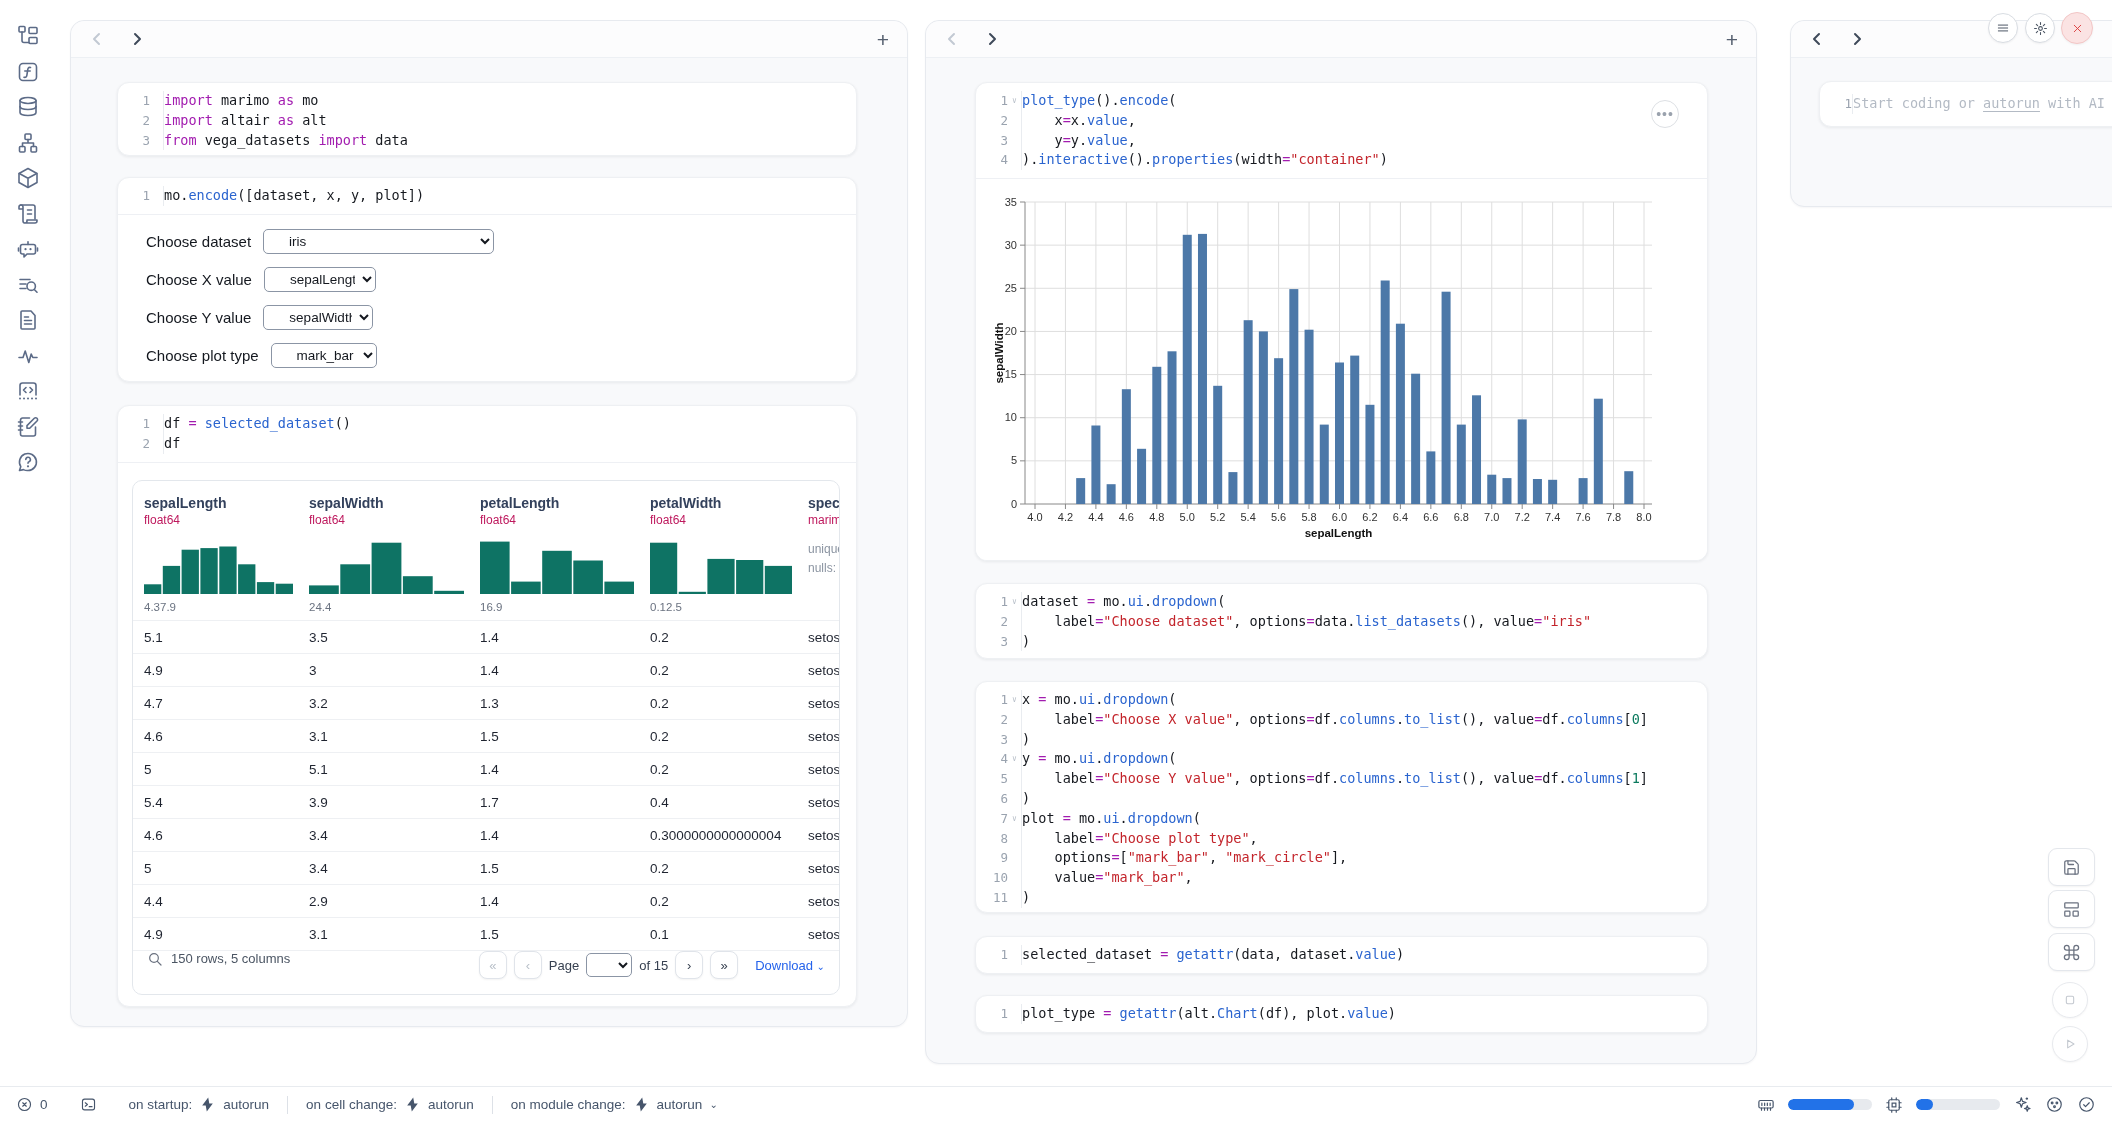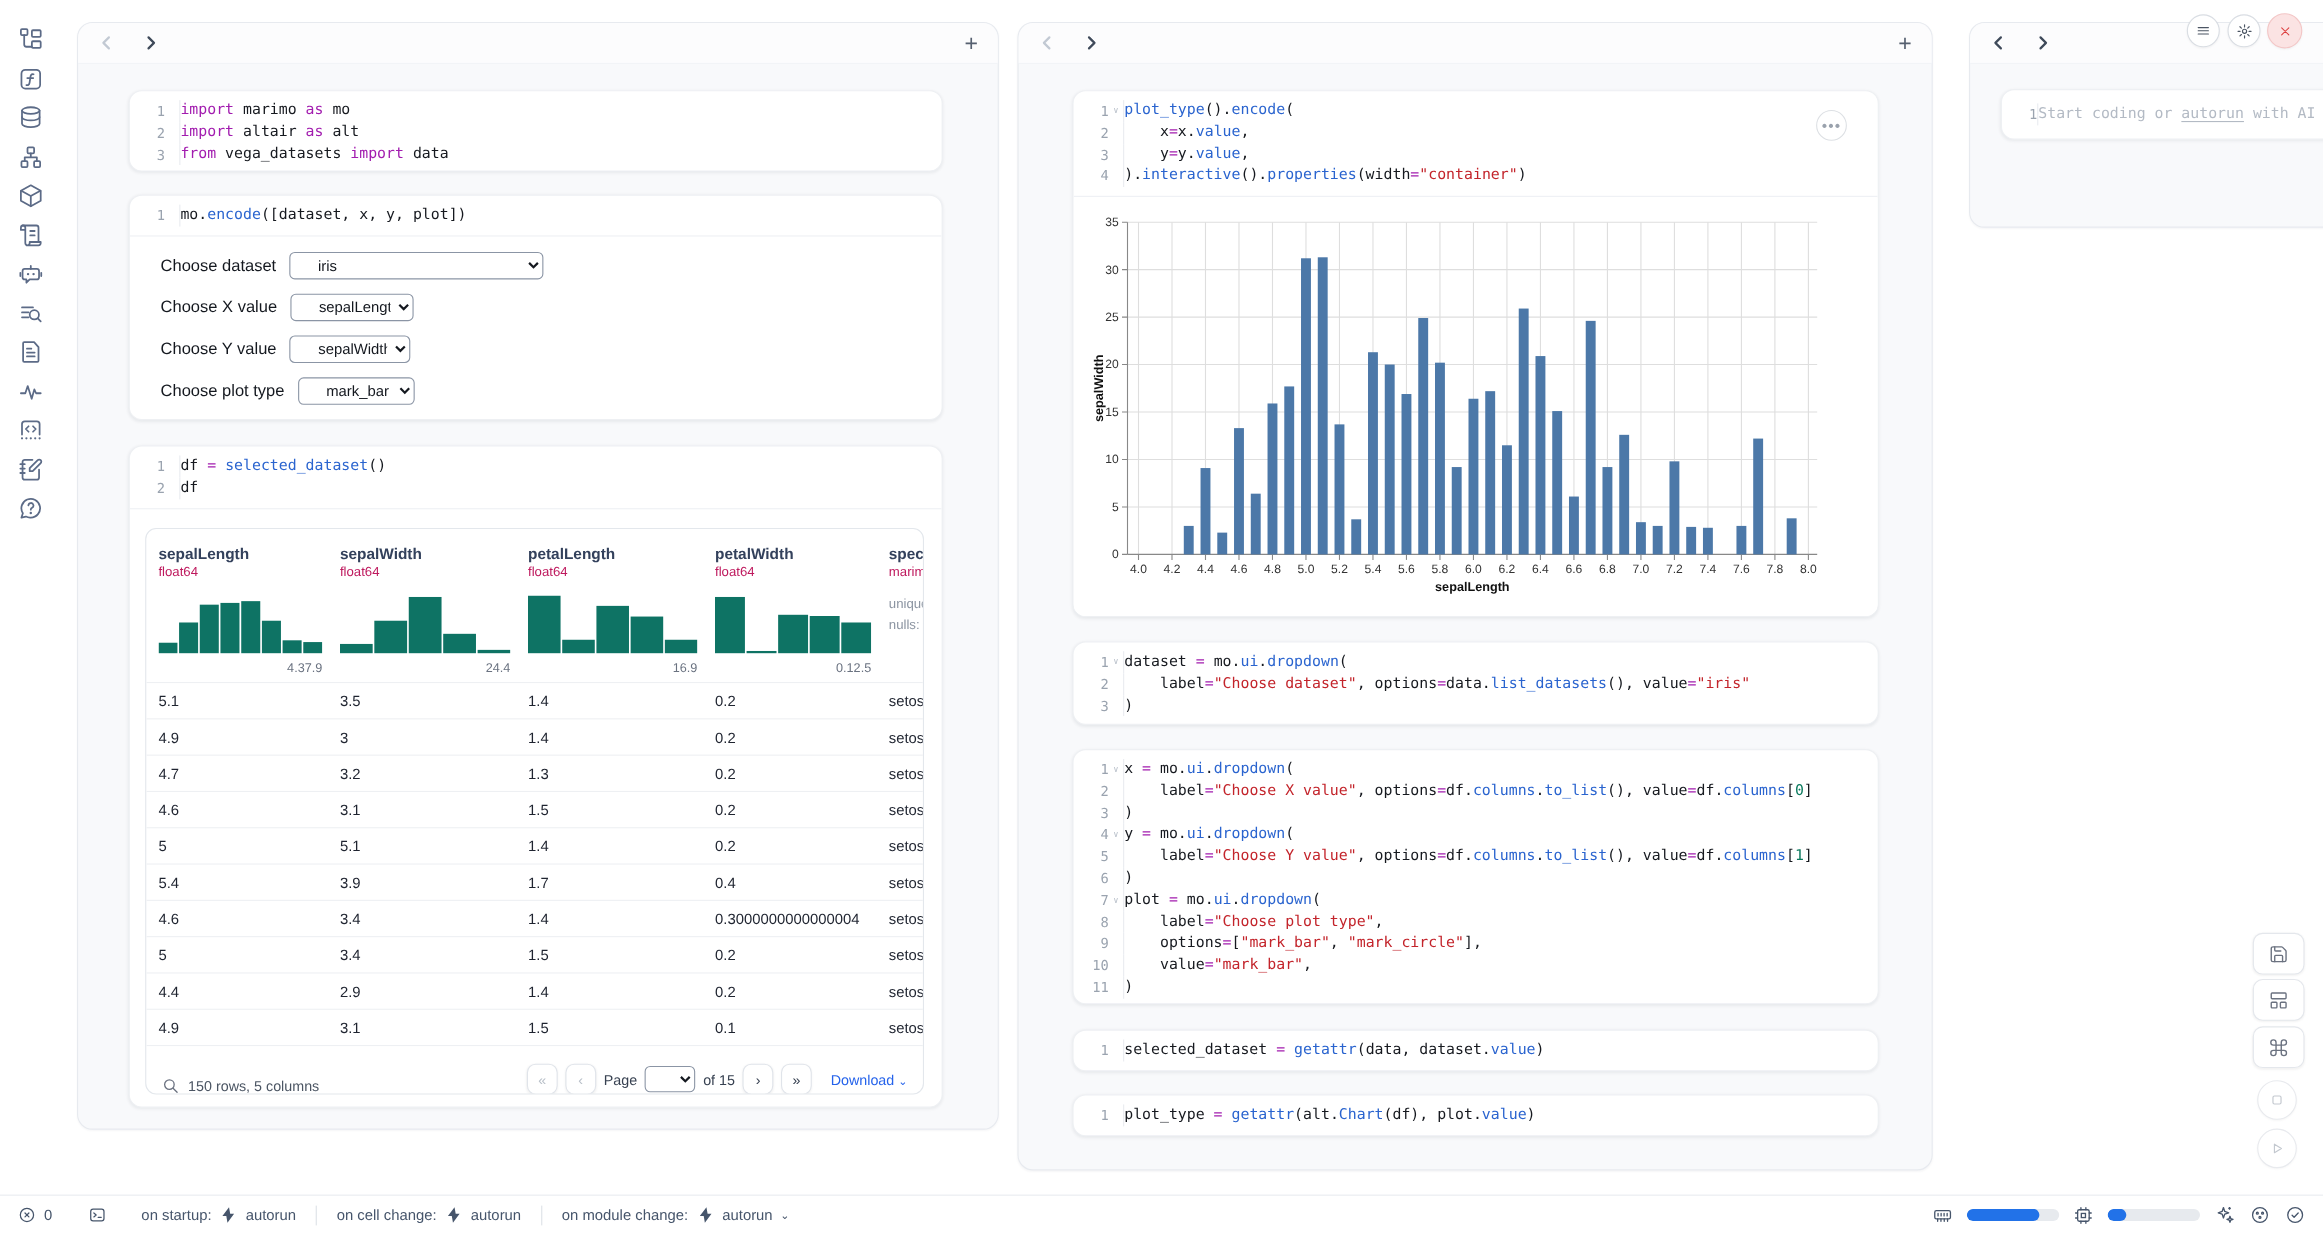--- a/index.html
+++ b/index.html
@@ -34,25 +34,25 @@
     border:1px solid #8b95a5;border-radius:5px;background:#fff;padding:0 4px 0 21px}
   
   .tablecard{position:absolute;left:14px;top:74px;width:708px;height:515px;background:#fff;
     border:1px solid #e3e7ec;border-radius:10px;overflow:hidden;box-sizing:border-box}
   .tgrid{display:grid;grid-template-columns:165px 171px 170px 158px 1fr;padding-left:11px;box-sizing:border-box}
   .thead{height:139px}
   .th{overflow:hidden;padding-top:14px}
   .thname{font-size:14px;font-weight:bold;color:#33415c;white-space:nowrap}
   .thtype{font-size:12px;color:#be185d;margin-top:2px;white-space:nowrap}
   .thhist{margin-top:13px}
-  .thrange{display:flex;justify-content:flex-end;font-size:11.5px;color:#6a7280;margin-top:3px}
+  .thrange{display:flex;justify-content:flex-start;font-size:11.5px;color:#6a7280;margin-top:3px}
   .thstats{margin-top:13px;font-size:12px;color:#8b94a1;line-height:19px;white-space:nowrap}
   .trow{height:33px;align-items:center;border-top:1px solid #eef0f3;font-size:13.5px;color:#1f2430}
   .trow div{white-space:nowrap;overflow:hidden}
-  .tfoot{height:45px;border-top:1px solid #eef0f3;display:flex;align-items:flex-end;padding:0 14px;box-sizing:border-box}
+  .tfoot{height:45px;border-top:1px solid #eef0f3;display:flex;align-items:flex-start;padding:0 14px;box-sizing:border-box}
   .tsummary{font-size:13px;color:#4b5563;margin-left:8px}
   .pager{margin-left:auto;display:flex;align-items:center;gap:7px}
   .pgbtn{width:26px;height:26px;border:1px solid #e0e4ea;border-radius:8px;background:#fff;
     box-shadow:0 1px 2px rgba(0,0,0,.05);display:flex;align-items:center;justify-content:center;
     font-size:13px;color:#374151;cursor:pointer}
   .pgbtn.dim{color:#b9c0c9}
   .pagelabel,.oflabel{font-size:13px;color:#374151}
   .dl{font-size:13px;color:#2563eb;margin-left:10px;cursor:pointer}
   
   .chartregion{position:absolute;left:0;right:0;bottom:0;top:97px;background:#fff}

